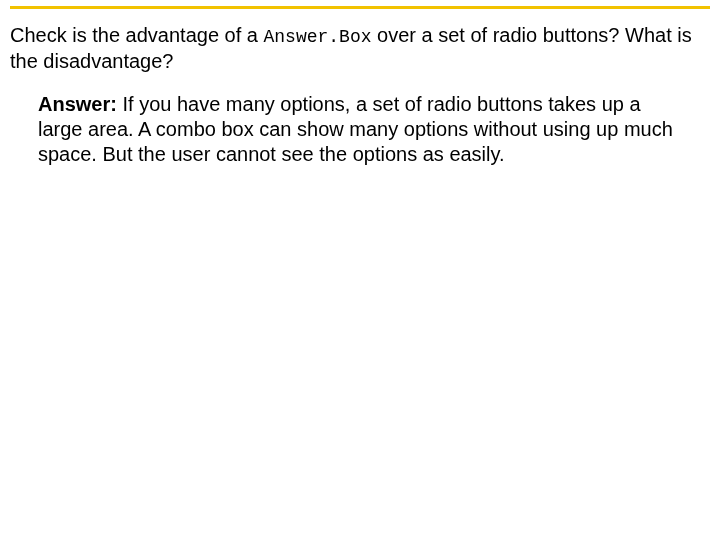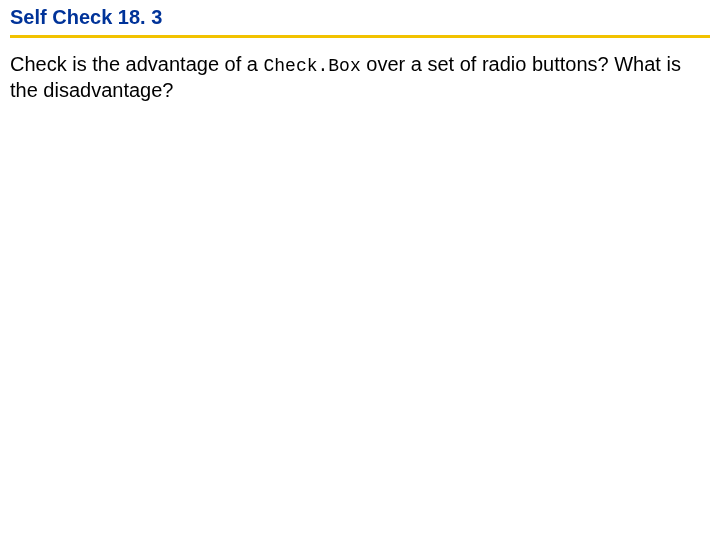--- a/index.html
+++ b/index.html
@@ -40,20 +40,22 @@
     padding: 18px 28px 0 28px;
   }
   .answer-label {
     font-weight: bold;
   }
 </style>
 </head>
 <body>
 
 <div class="slide">
-  <div class="title">Self Check 18. 3</div>
   <div class="rule"></div>
 
   <div class="question">
-    <span>Check is the advantage of a </span><span class="code">Check.Box</span><span> over a set of radio buttons? What is the disadvantage?</span>
+    <span>Check is the advantage of a </span><span class="code">Answer.Box</span><span> over a set of radio buttons? What is the disadvantage?</span>
   </div>
 
+  <div class="answer-block">
+    <span class="answer-label">Answer:</span><span> If you have many options, a set of radio buttons takes up a large area. A combo box can show many options without using up much space. But the user cannot see the options as easily.</span>
+  </div>
 </div>
 
 </body></html>

